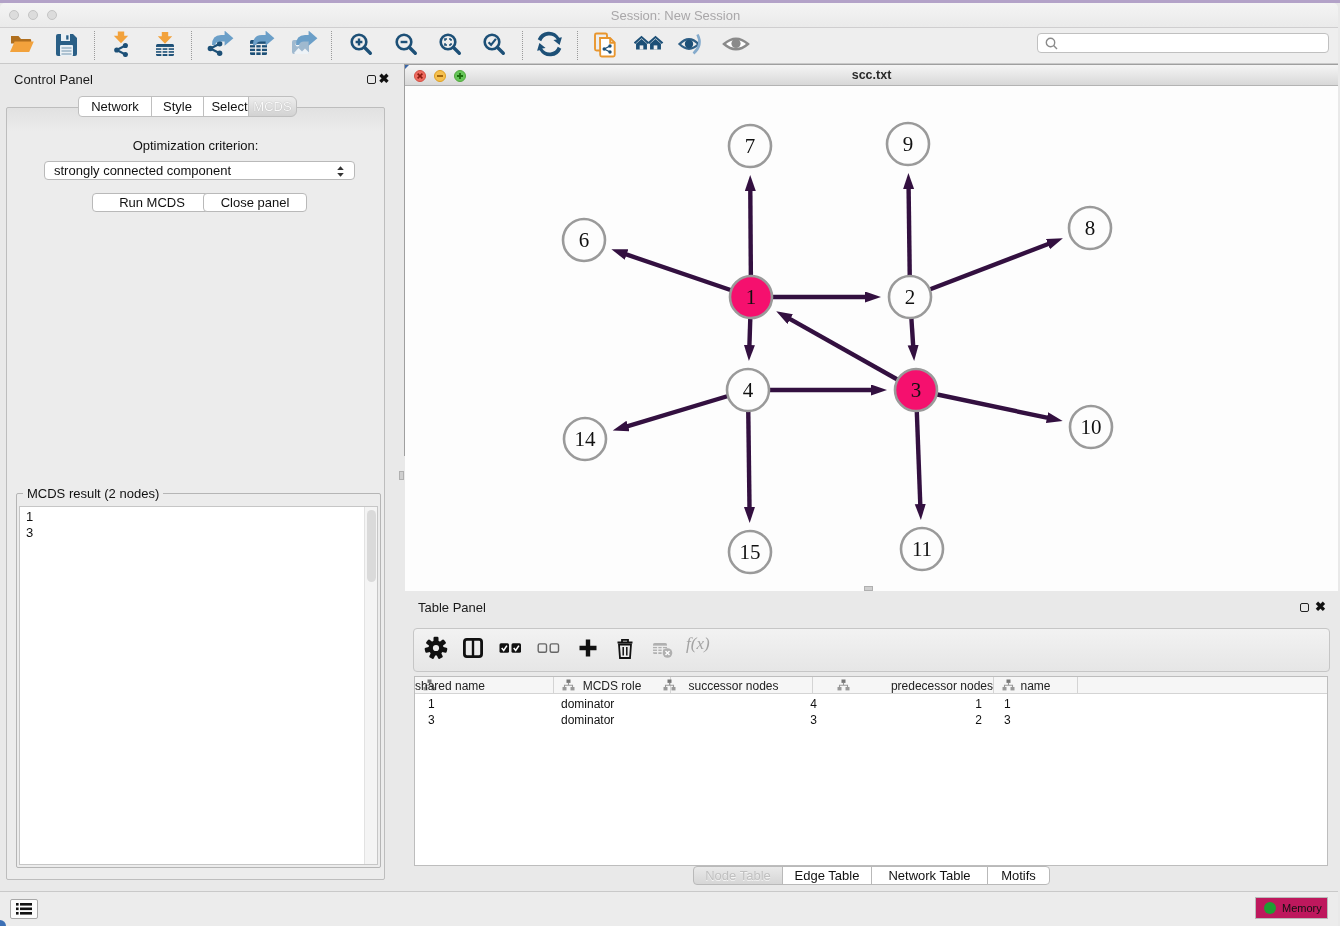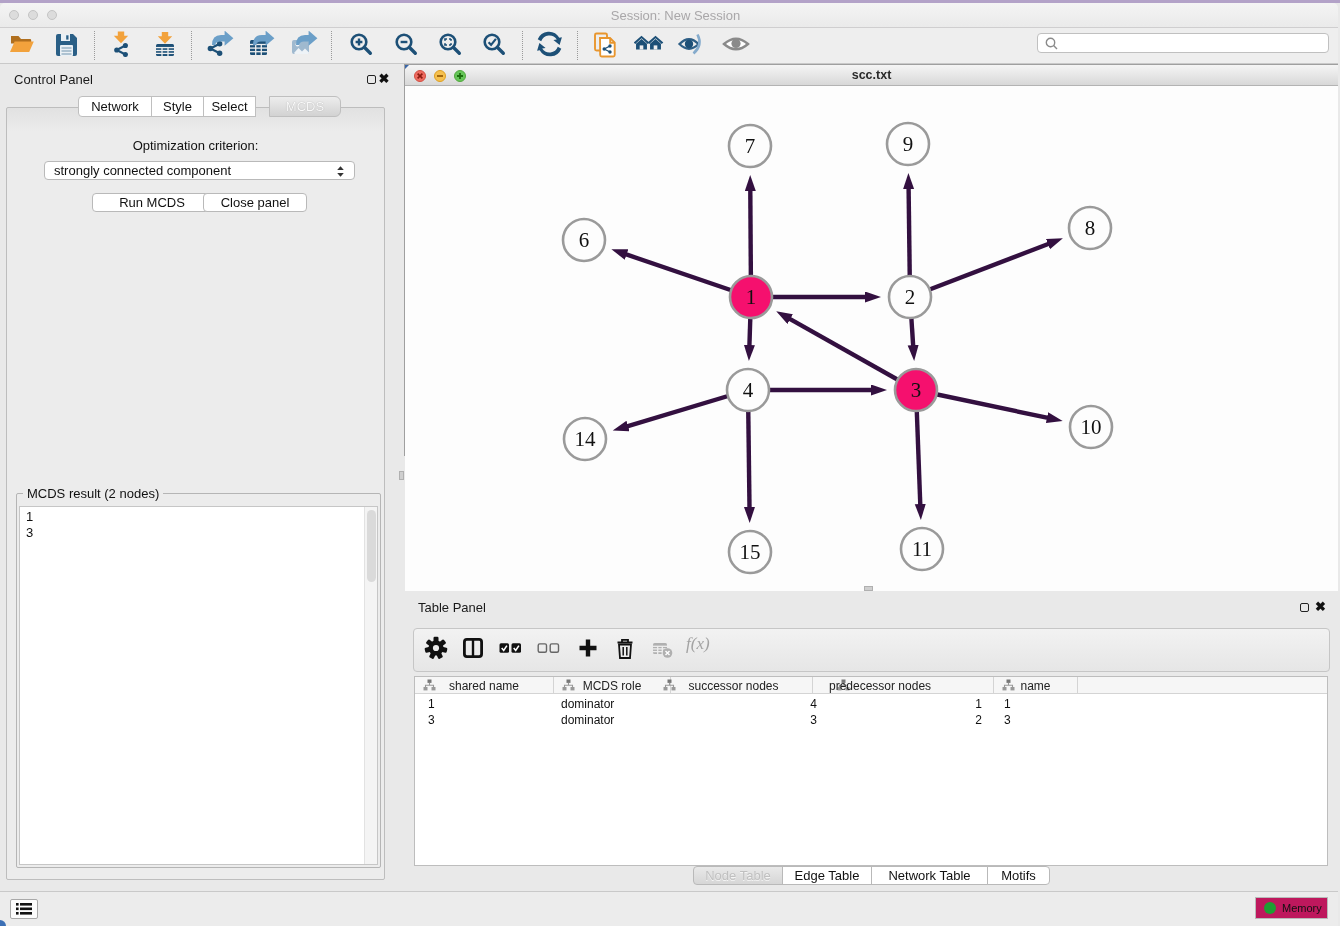--- a/index.html
+++ b/index.html
@@ -162,21 +162,21 @@
       <circle cx="6.5" cy="6.5" r="4.2" fill="none" stroke="#8a8a8a" stroke-width="1.4"></circle>
       <line x1="9.6" y1="9.6" x2="13" y2="13" stroke="#8a8a8a" stroke-width="1.4"></line>
     </svg>
   </div>
 <div id="cpTitle">Control Panel</div>
 <div class="floatbtn" style="left:367px;top:75px"></div>
 <div class="closex" style="left:378.5px;top:71px">✖</div>
 <div class="tab" style="left:78px;width:74px;border-radius:4px 0 0 4px">Network</div>
 <div class="tab" style="left:151px;width:53px">Style</div>
 <div class="tab" style="left:203px;width:53px">Select</div>
-<div class="tab" id="tabMCDS" style="left:269px;width:72px">MCDS</div>
+<div class="tab" id="tabMCDS" style="left:248px;width:49px">MCDS</div>
 <div id="cpPane"></div>
 <div id="optlabel">Optimization criterion:</div>
 <div id="combo">strongly connected component
   <svg width="11" height="15" style="position:absolute;right:8px;top:1.5px" viewBox="0 0 11 15">
       <path d="M2.2,6 L5.5,2.2 L8.8,6 z M2.2,9 L5.5,12.8 L8.8,9 z" fill="#333"></path>
     </svg>
 </div>
 <div class="btn" style="left:92px;width:120px">Run MCDS</div>
 <div class="btn" style="left:203px;width:104px">Close panel</div>
 <div id="fieldset">
@@ -303,21 +303,21 @@
 <div style="position:absolute;left:686px;top:634px;font:italic 17px 'Liberation Serif', serif;color:#a3a3a3">f(x)</div>
 <div id="tpTable">
   <div id="tpHead">
       <div class="hcell" style="left:0px;width:139px">
         <span style="position:absolute;left:8px;top:2px"><svg width="13" height="12" viewBox="0 0 13 12" style="margin-right:6px;flex:0 0 auto">
             <rect x="4.5" y="0.5" width="4" height="3.4" fill="#777"></rect>
             <rect x="0.5" y="8" width="4" height="3.4" fill="#999"></rect>
             <rect x="8.5" y="8" width="4" height="3.4" fill="#999"></rect>
             <path d="M6.5,4 v2.2 M2.5,8 v-1.8 h8 V8" fill="none" stroke="#999" stroke-width="1.1"></path>
           </svg></span>
-        <span style="position:absolute;left:0;width:100%;text-align:center;top:1.5px">shared name</span>
+        <span style="position:absolute;left:0;width:100%;top:1.5px">shared name</span>
       </div>
       <div class="hcell" style="left:139px;width:117px">
         <span style="position:absolute;left:8px;top:2px"><svg width="13" height="12" viewBox="0 0 13 12" style="margin-right:6px;flex:0 0 auto">
             <rect x="4.5" y="0.5" width="4" height="3.4" fill="#777"></rect>
             <rect x="0.5" y="8" width="4" height="3.4" fill="#999"></rect>
             <rect x="8.5" y="8" width="4" height="3.4" fill="#999"></rect>
             <path d="M6.5,4 v2.2 M2.5,8 v-1.8 h8 V8" fill="none" stroke="#999" stroke-width="1.1"></path>
           </svg></span>
         <span style="position:absolute;left:0;width:100%;text-align:center;top:1.5px">MCDS role</span>
       </div>
@@ -330,21 +330,21 @@
           </svg></span>
         <span style="position:absolute;left:0;width:100%;text-align:center;top:1.5px">successor nodes</span>
       </div>
       <div class="hcell" style="left:414px;width:165px">
         <span style="position:absolute;left:8px;top:2px"><svg width="13" height="12" viewBox="0 0 13 12" style="margin-right:6px;flex:0 0 auto">
             <rect x="4.5" y="0.5" width="4" height="3.4" fill="#777"></rect>
             <rect x="0.5" y="8" width="4" height="3.4" fill="#999"></rect>
             <rect x="8.5" y="8" width="4" height="3.4" fill="#999"></rect>
             <path d="M6.5,4 v2.2 M2.5,8 v-1.8 h8 V8" fill="none" stroke="#999" stroke-width="1.1"></path>
           </svg></span>
-        <span style="position:absolute;left:0;width:100%;text-align:left;top:1.5px">predecessor nodes</span>
+        <span style="position:absolute;left:0;width:100%;text-align:right;top:1.5px">predecessor nodes</span>
       </div>
       <div class="hcell" style="left:579px;width:84px">
         <span style="position:absolute;left:8px;top:2px"><svg width="13" height="12" viewBox="0 0 13 12" style="margin-right:6px;flex:0 0 auto">
             <rect x="4.5" y="0.5" width="4" height="3.4" fill="#777"></rect>
             <rect x="0.5" y="8" width="4" height="3.4" fill="#999"></rect>
             <rect x="8.5" y="8" width="4" height="3.4" fill="#999"></rect>
             <path d="M6.5,4 v2.2 M2.5,8 v-1.8 h8 V8" fill="none" stroke="#999" stroke-width="1.1"></path>
           </svg></span>
         <span style="position:absolute;left:0;width:100%;text-align:center;top:1.5px">name</span>
       </div>

